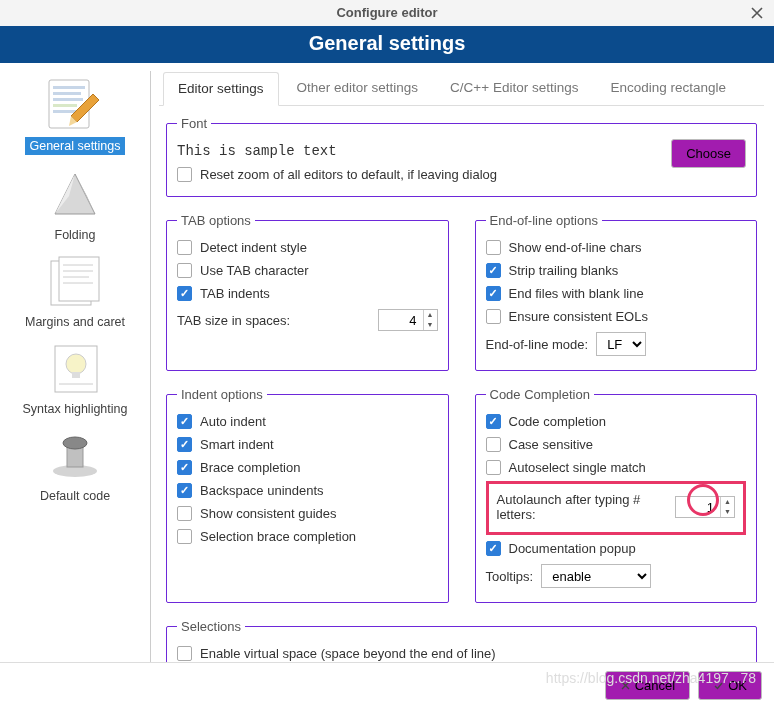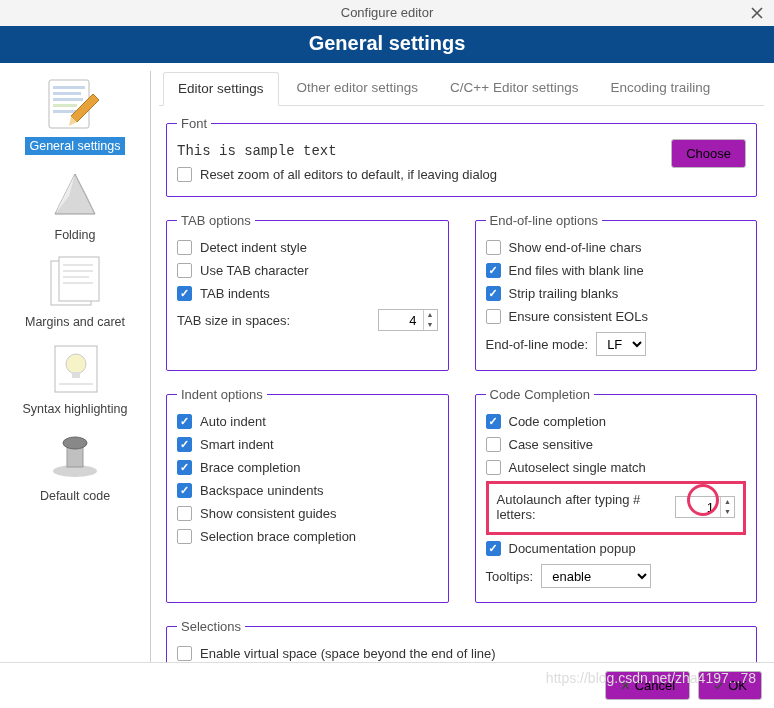--- a/index.html
+++ b/index.html
@@ -1,17 +1,17 @@
 <!DOCTYPE html>
 <html><head>
 <meta charset="utf-8">
 <style>
 * { box-sizing: border-box; margin: 0; padding: 0; }
 body { font-family: -apple-system, "Segoe UI", Arial, sans-serif; font-size: 13px; color: #333; background: #fff; width: 774px; height: 708px; overflow: hidden; position: relative; }
-.title-bar { height: 26px; text-align: center; line-height: 26px; font-size: 13px; color: #555; font-weight: 400; position: relative; background: #f4f4f4; }
+.title-bar { height: 26px; text-align: center; line-height: 26px; font-size: 13px; color: #555; font-weight: 700; position: relative; background: #f4f4f4; }
 .title-bar .close { position: absolute; right: 8px; top: 4px; width: 18px; height: 18px; cursor: pointer; }
 .header-band { background: #0b4b8c; color: #fff; font-weight: 700; font-size: 20px; text-align: center; padding: 6px 0 8px; }
 .body { display: flex; height: 614px; }
 .sidebar { width: 150px; padding: 8px 4px; overflow-y: auto; display: flex; flex-direction: column; align-items: center; gap: 2px; }
 .sidebar::-webkit-scrollbar { width: 8px; }
 .sidebar-item { width: 134px; text-align: center; padding: 2px 0 4px; cursor: pointer; }
 .sidebar-item.sel .sidebar-label { background: #2e8bd9; color: #fff; padding: 2px 4px; display: inline-block; }
 .sidebar-label { font-size: 12.5px; color: #404040; }
 .icon-box { width: 70px; height: 62px; margin: 0 auto 2px; display: flex; align-items: center; justify-content: center; }
 .content { flex: 1; padding: 8px 10px 4px 8px; overflow-y: auto; }
@@ -120,21 +120,21 @@
     </div>
   </div>
 
   <div class="divider"></div>
 
   <div class="content">
     <div class="tabs">
       <div class="tab active">Editor settings</div>
       <div class="tab">Other editor settings</div>
       <div class="tab">C/C++ Editor settings</div>
-      <div class="tab">Encoding trailing</div>
+      <div class="tab">Encoding rectangle</div>
     </div>
 
     <fieldset>
       <legend>Font</legend>
       <div class="font-row">
         <div style="flex:1">
           <div class="sample-text">This is sample text</div>
           <div class="chk-row">
             <span class="chk"></span>
             <span>Reset zoom of all editors to default, if leaving dialog</span>
@@ -173,25 +173,25 @@
       </fieldset>
 
       <fieldset>
         <legend>End-of-line options</legend>
         <div class="chk-row">
             <span class="chk"></span>
             <span>Show end-of-line chars</span>
           </div>
         <div class="chk-row">
             <span class="chk on"></span>
+            <span>Strip trailing blanks</span>
+          </div>
+        <div class="chk-row">
+            <span class="chk on"></span>
             <span>End files with blank line</span>
-          </div>
-        <div class="chk-row">
-            <span class="chk on"></span>
-            <span>Strip trailing blanks</span>
           </div>
         <div class="chk-row">
             <span class="chk"></span>
             <span>Ensure consistent EOLs</span>
           </div>
         <div class="row-inline">
           <span>End-of-line mode:</span>
           <select><option>LF</option></select>
         </div>
       </fieldset>

